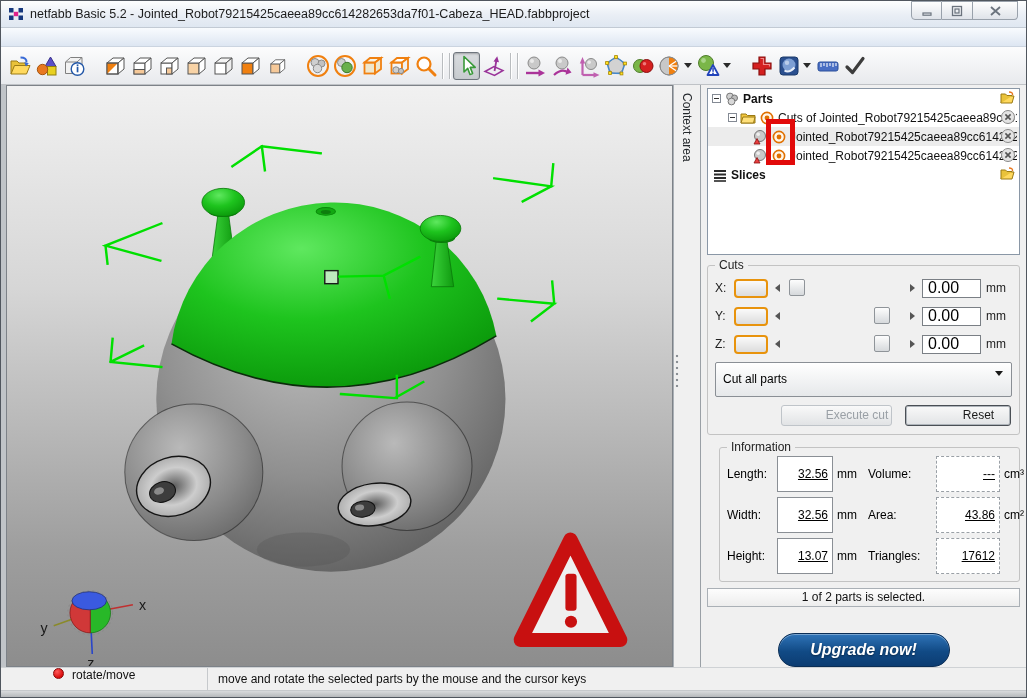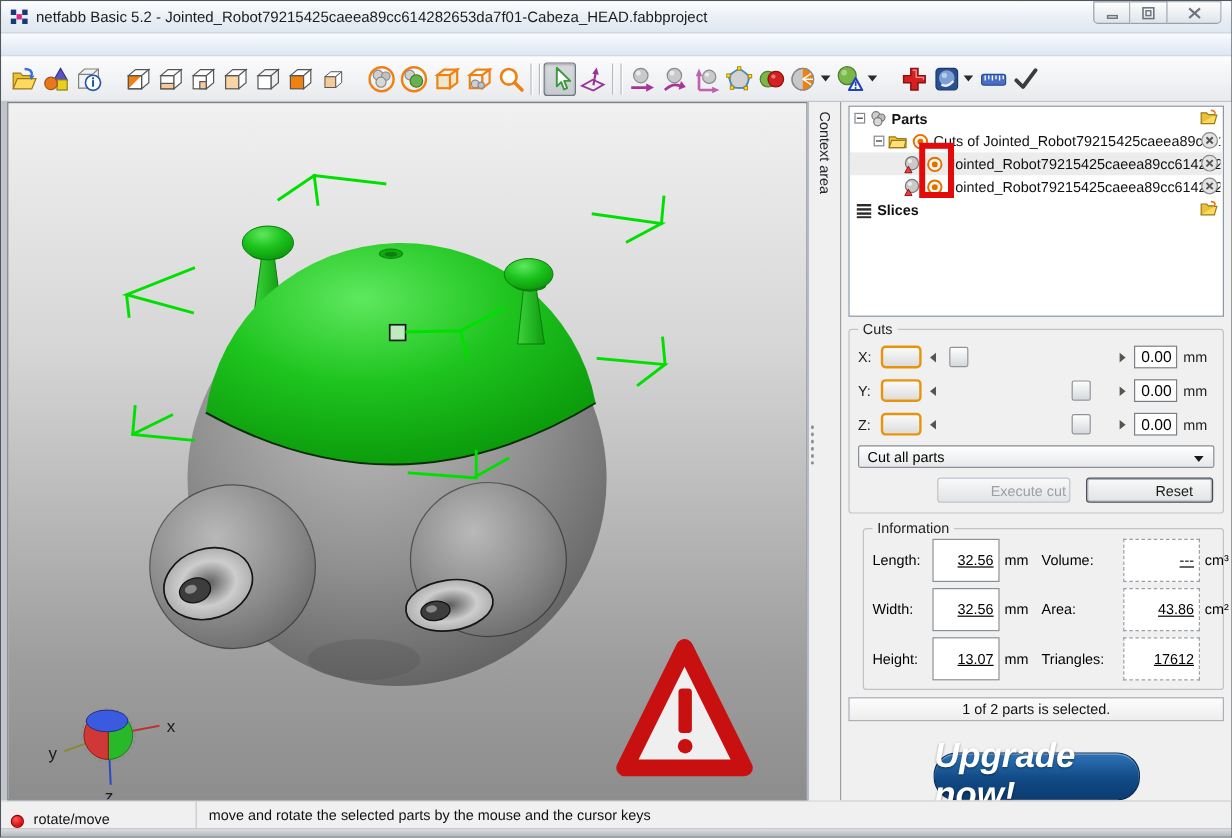--- a/index.html
+++ b/index.html
@@ -68,25 +68,25 @@
   .axl { width:14px; font-size:12px; color:#222; }
   .axbtn { width:34px; height:19px; border:2px solid #e8930c; border-radius:4px;
            background:linear-gradient(180deg,#fafafa,#dcdcdc); flex:0 0 auto; }
   .slider { flex:1; position:relative; height:18px; }
   .slider::before { content:""; position:absolute; left:2px; top:5px;
                     border-top:4px solid transparent; border-bottom:4px solid transparent; border-right:5px solid #555; }
   .slider::after { content:""; position:absolute; right:2px; top:5px;
                    border-top:4px solid transparent; border-bottom:4px solid transparent; border-left:5px solid #555; }
   .sl-thumb { position:absolute; top:0; width:16px; height:17px; border:1px solid #8f9499; border-radius:2px;
               background:linear-gradient(180deg,#fdfdfd,#d6d9dc); }
-  .vbox { width:36px; height:19px; border:1px solid #7a7f85; background:#fff; font-size:13px;
+  .vbox { width:59px; height:19px; border:1px solid #7a7f85; background:#fff; font-size:16px;
           display:flex; align-items:center; padding:0 5px; flex:0 0 auto; }
   .unit { width:26px; font-size:12px; color:#222; flex:0 0 auto; }
 
-  .combo { height:19px; border:1px solid #8a8f95; border-radius:2px; background:linear-gradient(180deg,#ffffff,#e6e8ea);
+  .combo { height:35px; border:1px solid #8a8f95; border-radius:2px; background:linear-gradient(180deg,#ffffff,#e6e8ea);
            display:flex; align-items:center; padding:0 7px; font-size:12px; margin:2px 0 8px 0; position:relative; }
   .combo::after { content:""; position:absolute; right:8px; top:8px; border-left:4px solid transparent;
                   border-right:4px solid transparent; border-top:5px solid #1a1a1a; }
 
   .btnrow { display:flex; justify-content:flex-end; gap:13px; margin:2px 1px 1px 0; }
   .pbtn { height:21px; border:1px solid #9aa0a6; border-radius:3px; font-size:12px; color:#1a1a1a;
           background:linear-gradient(180deg,#f9f9f9,#e1e3e5); display:flex; align-items:center; justify-content:center;padding-left:41px; }
   .pbtn.disabled { color:#9aa0a6; border-color:#bfc4c9; }
   .pbtn.exec { width:111px; }
   .pbtn.reset { width:106px; border-color:#4a4f55; box-shadow:0 0 0 1px #aeb4ba inset; }
@@ -94,28 +94,28 @@
   .igrid { display:grid; grid-template-columns:46px 56px 27px 64px 64px 27px; column-gap:4px; row-gap:5px;
            align-items:center; font-size:12px; }
   .ival { height:36px; border:1px solid #8a8f95; background:#fff; display:flex; align-items:center;
           justify-content:flex-end; padding:0 4px;text-decoration:underline; }
   .ival.dashed { border:1px dashed #9aa0a6; }
 
   .selbar { margin-top:6px; height:22px; border:1px solid #aab0b6; background:linear-gradient(180deg,#fdfdfd,#ededed);
             display:flex; align-items:center; justify-content:center; font-size:12px; color:#111; }
   .upgrade { margin:26px auto 0 auto; width:172px; height:40px; border:1px solid #0a2d55; border-radius:19px;
              background:linear-gradient(180deg,#2f74b8,#114a85 55%,#0c3c72);
-             color:#fff; font-size:29px; font-weight:bold; font-style:italic;
+             color:#fff; font-size:16px; font-weight:bold; font-style:italic;
              display:flex; align-items:center; justify-content:center;
              text-shadow:0 1px 2px rgba(0,0,0,.45); box-shadow:inset 0 1px 0 rgba(255,255,255,.35); }
 
   
   .statusbar { height:23px; background:#f0f0f0; border-top:1px solid #cfd2d5; display:flex; align-items:center; font-size:12px; color:#111; }
-  .st-cell1 { width:163px; display:flex; align-items:flex-end; padding-left:8px; gap:8px; height:100%;
-              border-right:1px solid #c6c9cc; }
+  .st-cell1 { width:163px; display:flex; align-items:flex-start; padding-left:8px; gap:8px; height:100%;
+              border-right:1px solid #c6c9cc;margin-left:44px; }
   .reddot { width:11px; height:11px; border-radius:50%; background:radial-gradient(circle at 35% 30%, #ff5a5a, #d90c0c 70%);
             border:1px solid #8a0808; flex:0 0 auto; }
   .st-cell2 { padding-left:10px; }
   .bottomframe { height:7px; background:linear-gradient(180deg,#d9dbdd,#b6b9bc); border-top:1px solid #c6c9cc; }
 </style>
 </head>
 <body>
 
 <div class="window">
 

